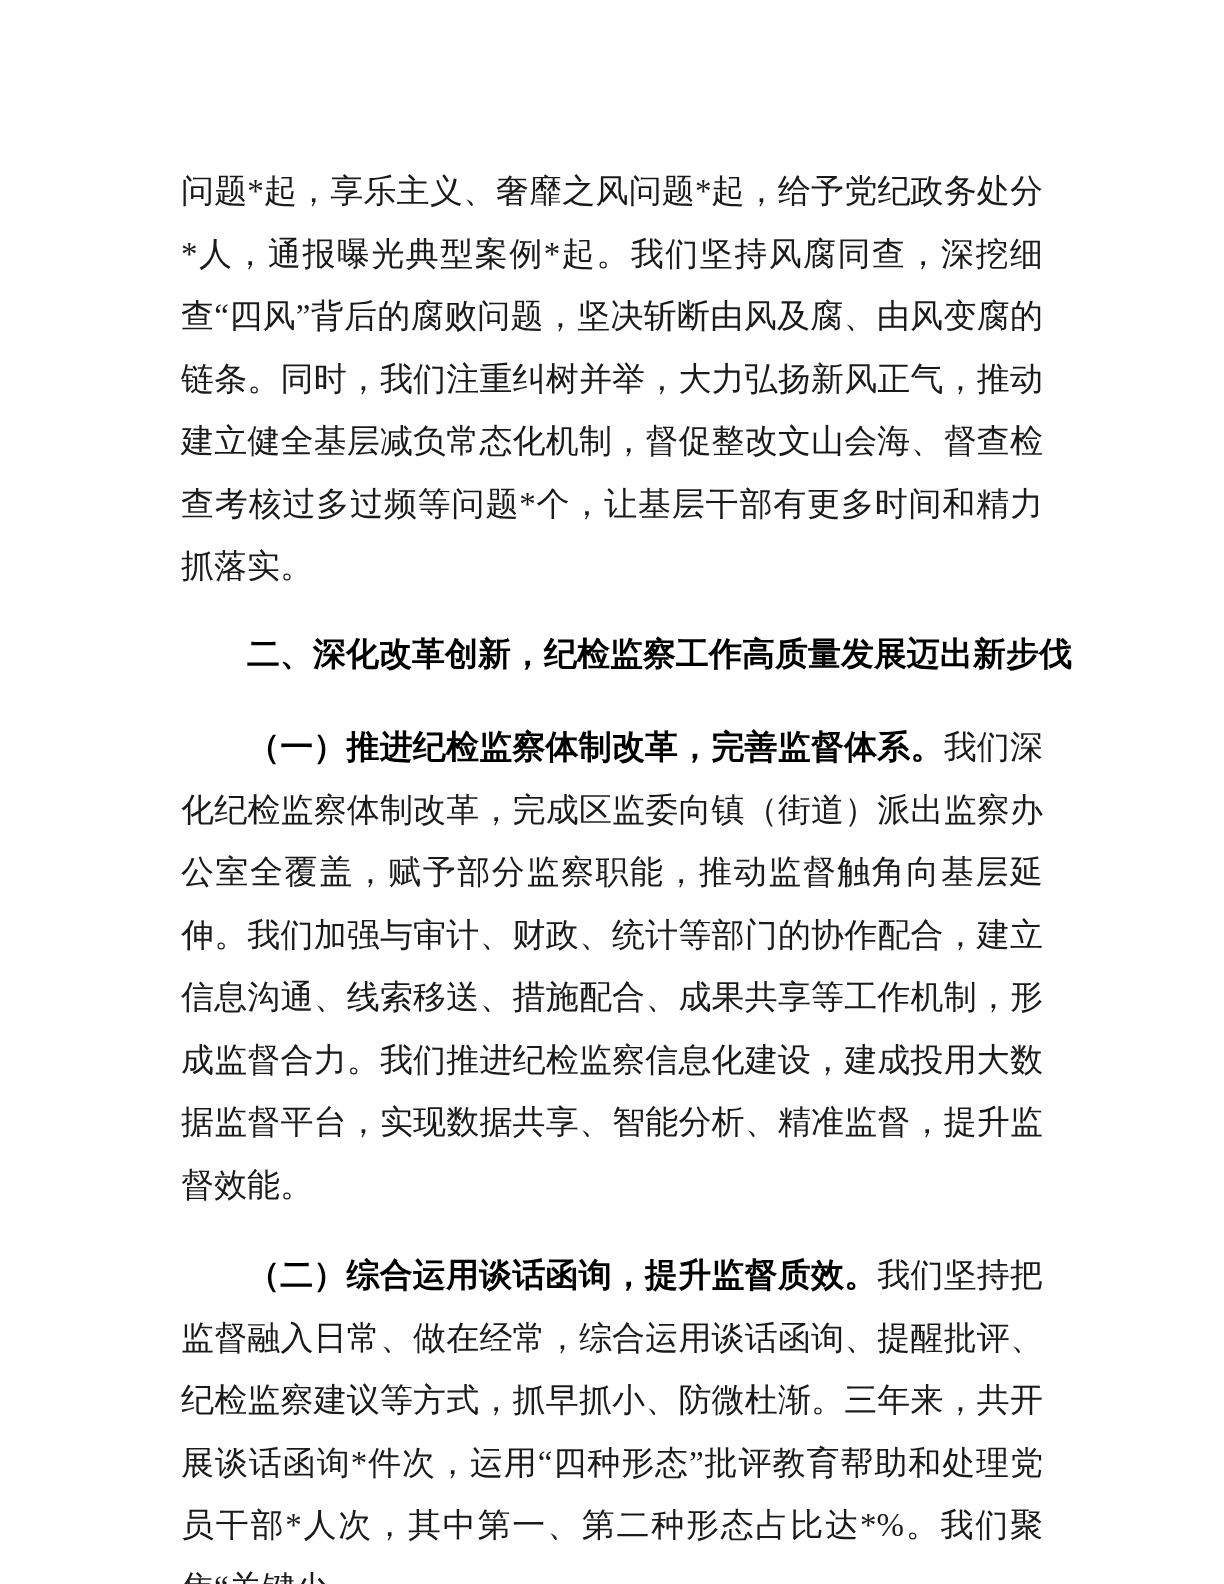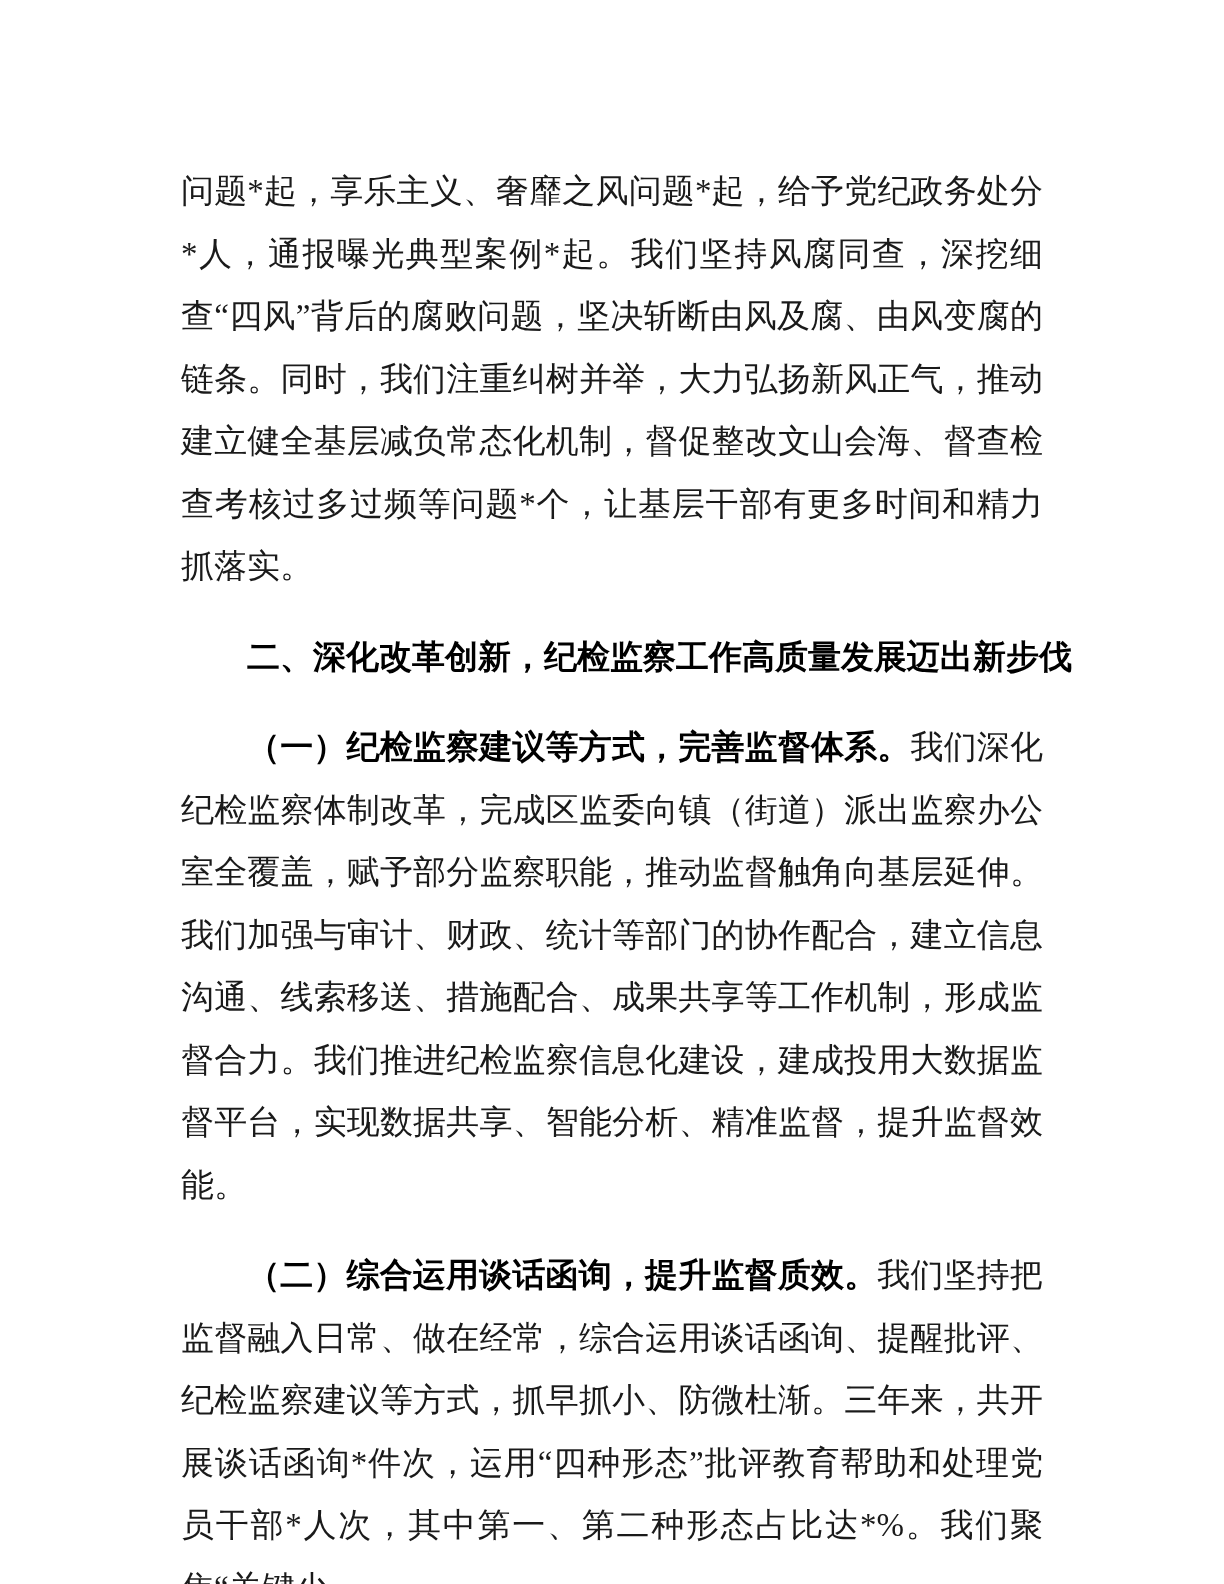--- a/index.html
+++ b/index.html
@@ -23,39 +23,39 @@
     color: var(--ink);
     text-align: justify;
     text-justify: inter-ideograph;
     word-break: break-all;
     margin: 0 0 28px 0;
   }
   .para.indent {
     text-indent: 66px;
   }
   .heading {
-    font-family: Liberation Sans, sans-serif;
+    font-family: Liberation Mono, monospace;
     font-weight: bold;
     color: var(--ink-bold);
     white-space: nowrap;
   }
   .lead {
     font-family: "Liberation Sans", "DejaVu Sans", sans-serif;
     font-weight: bold;
     color: var(--ink-bold);
   }
 </style>
 </head>
 <body>
 
 <div class="page">
   <div class="content">
 
     <p class="para">问题*起，享乐主义、奢靡之风问题*起，给予党纪政务处分*人，通报曝光典型案例*起。我们坚持风腐同查，深挖细查“四风”背后的腐败问题，坚决斩断由风及腐、由风变腐的链条。同时，我们注重纠树并举，大力弘扬新风正气，推动建立健全基层减负常态化机制，督促整改文山会海、督查检查考核过多过频等问题*个，让基层干部有更多时间和精力抓落实。</p>
 
     <p class="para indent heading">二、深化改革创新，纪检监察工作高质量发展迈出新步伐</p>
 
-    <p class="para indent"><span class="lead">（一）纪检监察建议等方式，完善监督体系。</span><span>我们深化纪检监察体制改革，完成区监委向镇（街道）派出监察办公室全覆盖，赋予部分监察职能，推动监督触角向基层延伸。我们加强与审计、财政、统计等部门的协作配合，建立信息沟通、线索移送、措施配合、成果共享等工作机制，形成监督合力。我们推进纪检监察信息化建设，建成投用大数据监督平台，实现数据共享、智能分析、精准监督，提升监督效能。</span></p>
+    <p class="para indent"><span class="lead">（一）推进纪检监察体制改革，完善监督体系。</span><span>我们深化纪检监察体制改革，完成区监委向镇（街道）派出监察办公室全覆盖，赋予部分监察职能，推动监督触角向基层延伸。我们加强与审计、财政、统计等部门的协作配合，建立信息沟通、线索移送、措施配合、成果共享等工作机制，形成监督合力。我们推进纪检监察信息化建设，建成投用大数据监督平台，实现数据共享、智能分析、精准监督，提升监督效能。</span></p>
 
     <p class="para indent"><span class="lead">（二）综合运用谈话函询，提升监督质效。</span><span>我们坚持把监督融入日常、做在经常，综合运用谈话函询、提醒批评、纪检监察建议等方式，抓早抓小、防微杜渐。三年来，共开展谈话函询*件次，运用“四种形态”批评教育帮助和处理党员干部*人次，其中第一、第二种形态占比达*%。我们聚焦“关键少</span></p>
 
   </div>
 </div>
 
 </body></html>

